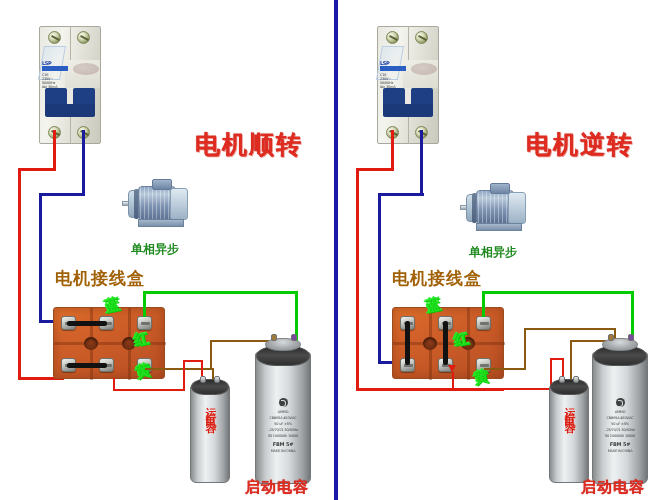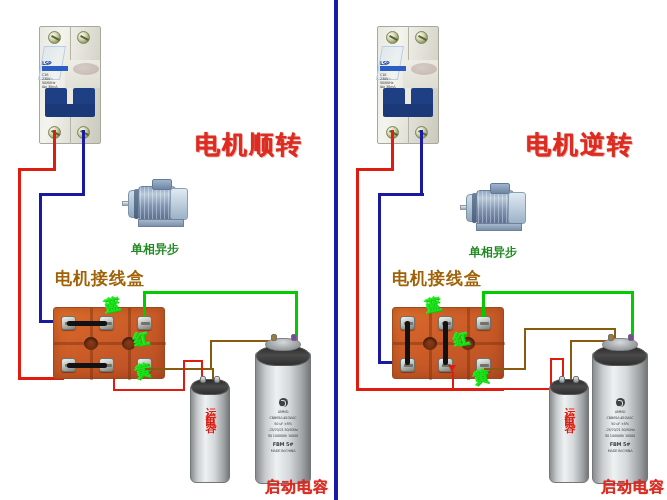--- a/index.html
+++ b/index.html
@@ -58,21 +58,20 @@
   }
   .label-red-small {
     position: absolute;
     font-size: 15px;
     font-weight: bold;
     color: #e02b20;
     letter-spacing: 1px;
     white-space: nowrap;
     text-shadow: 0 0 1px #b01008;
     font-family: Liberation Mono, monospace;
-    margin-left: 20px;
   }
   .cap-vert-label {
     position: absolute;
     font-size: 11px;
     font-weight: bold;
     color: #d81e12;
     writing-mode: vertical-rl;
     letter-spacing: 5px;
     font-family: "DejaVu Sans", sans-serif;
     text-shadow: 0 0 1px #fff;

